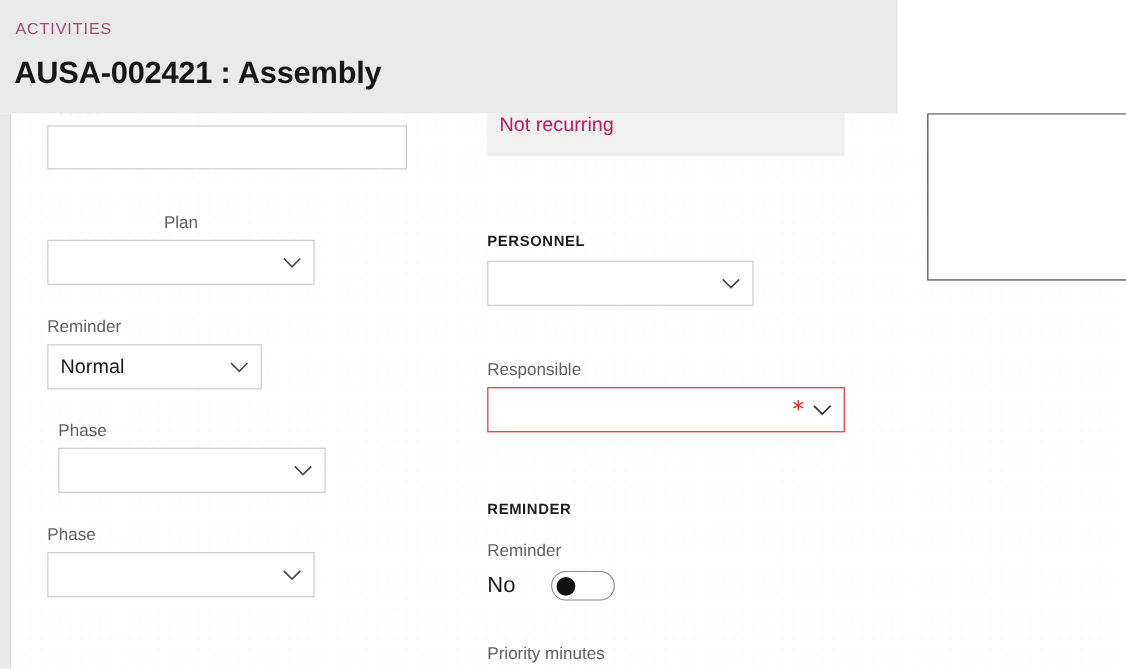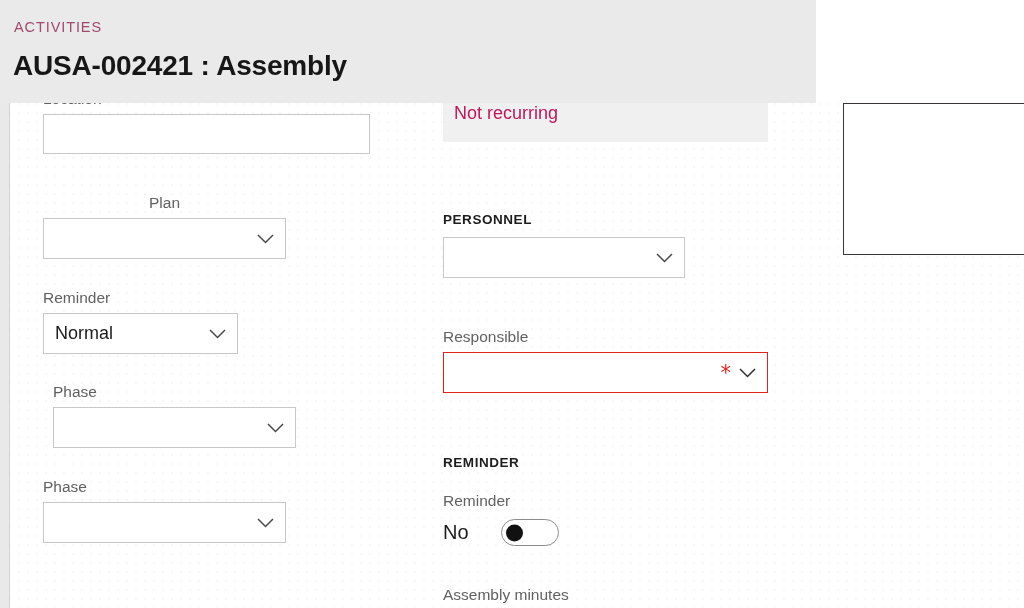--- a/index.html
+++ b/index.html
@@ -331,21 +331,21 @@
         <div class="field-label">Reminder</div>
         <div class="toggle-row" style="margin-top:9px;">
           <span class="toggle-value">No</span>
           <span class="toggle">
             <span class="knob"></span>
           </span>
         </div>
       </div>
 
       <div class="field" style="left:0; top:482px;">
-        <div class="field-label">Assembly minutes</div>
+        <div class="field-label">Priority minutes</div>
       </div>
 
     </div>
 
     <div class="side-panel"></div>
 
   </div>
 </div>
 
 </body></html>

